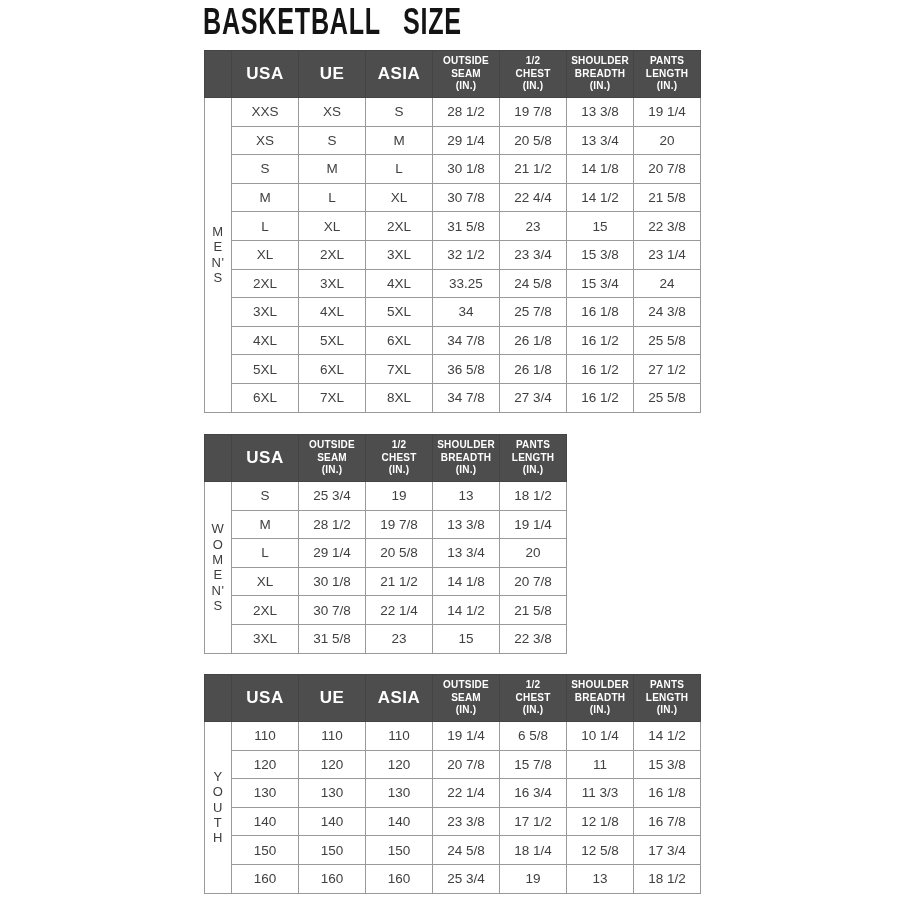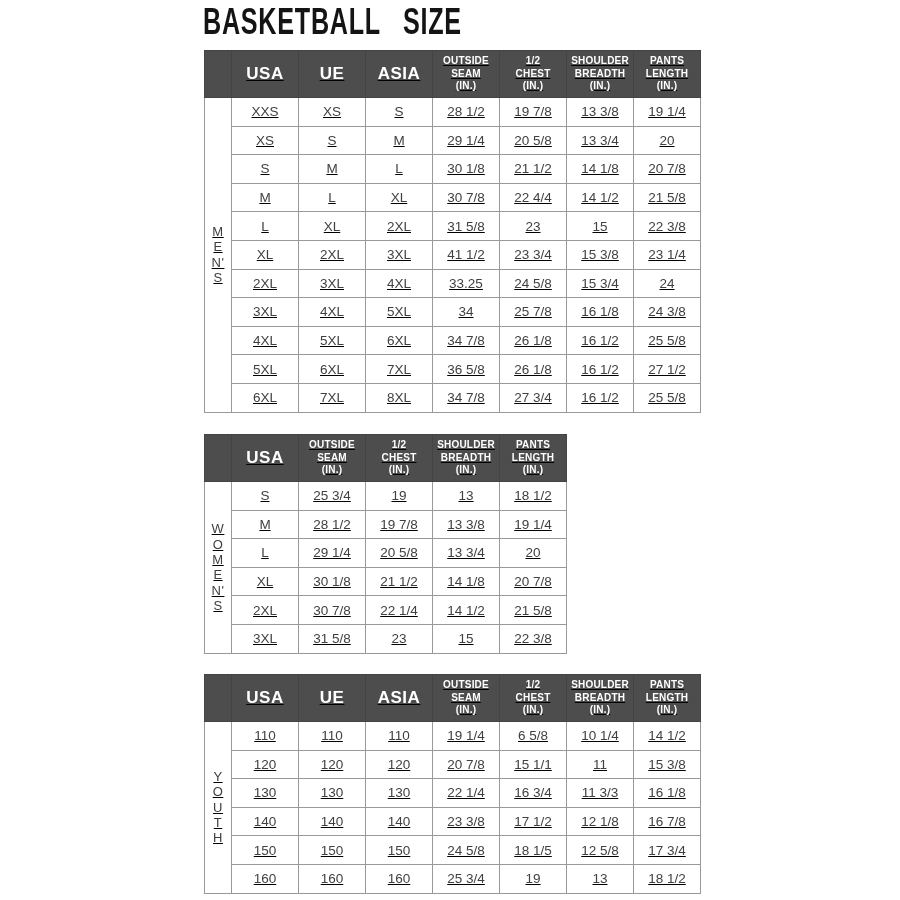--- a/index.html
+++ b/index.html
@@ -30,21 +30,20 @@
   }
   .table-wrap { position: absolute; }
   .table-wrap.mens   { left: 204px; top: 50px;  }
   .table-wrap.womens { left: 204px; top: 434px; }
   .table-wrap.youth  { left: 204px; top: 674px; }
 
   table.size-table {
     border-collapse: collapse;
     table-layout: fixed;
     background: #000000;
-    text-decoration: underline;
   }
   table.size-table thead th {
     background: #4d4d4d;
     color: #ffffff;
     height: 46px;
     border: 1px solid #444444;
     vertical-align: middle;
     text-align: center;
     padding: 0;
     font-weight: bold;
@@ -166,21 +165,21 @@
             <td>2XL</td>
             <td>31 5/8</td>
             <td>23</td>
             <td>15</td>
             <td>22 3/8</td>
           </tr>
           <tr>
             <td>XL</td>
             <td>2XL</td>
             <td>3XL</td>
-            <td>41 1/2</td>
+            <td>32 1/2</td>
             <td>23 3/4</td>
             <td>15 3/8</td>
             <td>23 1/4</td>
           </tr>
           <tr>
             <td>2XL</td>
             <td>3XL</td>
             <td>4XL</td>
             <td>33.25</td>
             <td>24 5/8</td>
@@ -351,21 +350,21 @@
             <td>19 1/4</td>
             <td>6 5/8</td>
             <td>10 1/4</td>
             <td>14 1/2</td>
           </tr>
           <tr>
             <td>120</td>
             <td>120</td>
             <td>120</td>
             <td>20 7/8</td>
-            <td>15 1/1</td>
+            <td>15 7/8</td>
             <td>11</td>
             <td>15 3/8</td>
           </tr>
           <tr>
             <td>130</td>
             <td>130</td>
             <td>130</td>
             <td>22 1/4</td>
             <td>16 3/4</td>
             <td>11 3/3</td>
@@ -378,21 +377,21 @@
             <td>23 3/8</td>
             <td>17 1/2</td>
             <td>12 1/8</td>
             <td>16 7/8</td>
           </tr>
           <tr>
             <td>150</td>
             <td>150</td>
             <td>150</td>
             <td>24 5/8</td>
-            <td>18 1/5</td>
+            <td>18 1/4</td>
             <td>12 5/8</td>
             <td>17 3/4</td>
           </tr>
           <tr>
             <td>160</td>
             <td>160</td>
             <td>160</td>
             <td>25 3/4</td>
             <td>19</td>
             <td>13</td>

